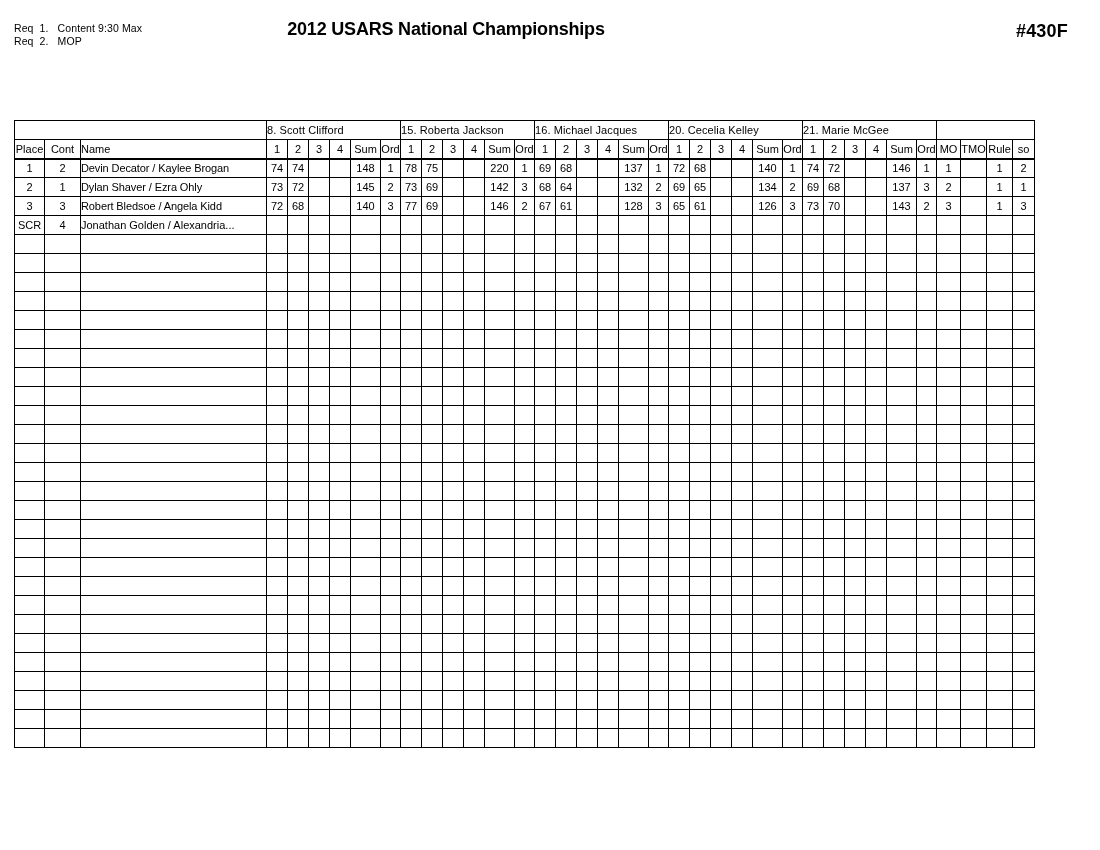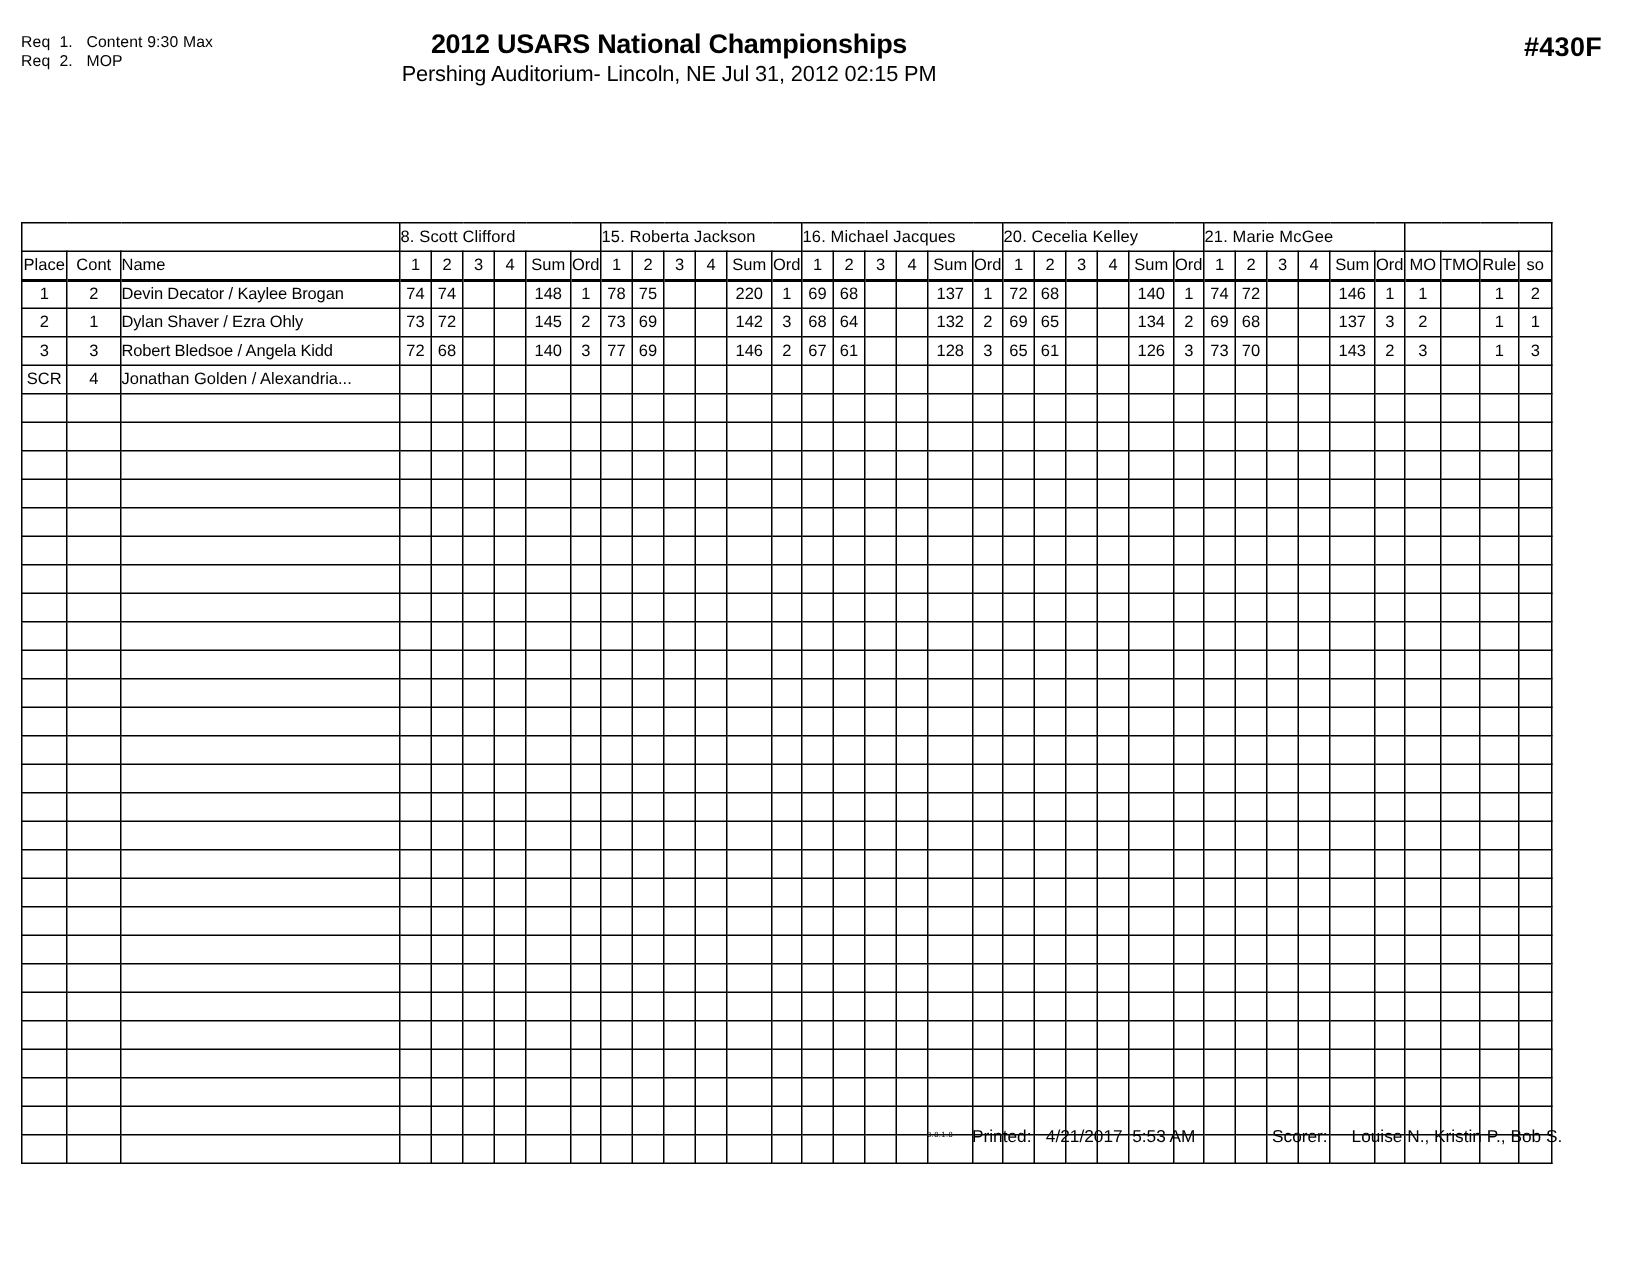--- a/index.html
+++ b/index.html
@@ -20,21 +20,21 @@
   
   .hdr { position: absolute; left: 0; top: 18px; width: 892px; text-align: center; }
   .hdr-title { font-size: 18px; font-weight: bold; letter-spacing: -0.2px; line-height: 22px; }
   .hdr-venue { font-size: 14.5px; line-height: 20px; letter-spacing: -0.1px; }
   .hdr-event { font-size: 17px; font-weight: bold; line-height: 23px; letter-spacing: -0.1px; }
   .hdr-report { font-size: 15px; line-height: 22px; letter-spacing: -0.1px; }
 
   .evtnum { position: absolute; right: 32px; top: 21px; font-size: 18px; font-weight: bold; letter-spacing: 0.2px; }
 
   
-  .sheet { position: absolute; left: 14px; top: 148px; border-collapse: collapse; table-layout: fixed; }
+  .sheet { position: absolute; left: 14px; top: 120px; border-collapse: collapse; table-layout: fixed; }
   .sheet td, .sheet th {
     border: 1px solid #000;
     padding: 0;
     font-weight: normal;
     font-size: 11px;
     height: 19px;
     vertical-align: middle;
     overflow: hidden;
     white-space: nowrap;
   }
@@ -87,21 +87,20 @@
 
 <div id="page">
 
   <div class="reqs">
     <div class="req-line">Req  1.   Content 9:30 Max</div>
     <div class="req-line">Req  2.   MOP</div>
   </div>
 
   <div class="hdr">
     <div class="hdr-title">2012 USARS National Championships</div>
-    <div class="hdr-venue">Pershing Auditorium- Lincoln, NE  Jul 31, 2012  02:15 PM</div>
   </div>
 
   <div class="evtnum">#430F</div>
 
   <table class="sheet">
     <colgroup>
       <col style="width:30px">
         <col style="width:36px">
         <col style="width:186px">
       <col style="width:21px">
@@ -1401,19 +1400,14 @@
           <td class="sum"></td>
           <td class="ord"></td>
           <td class="tail"></td>
           <td class="tail"></td>
           <td class="tail"></td>
           <td class="tail"></td>
         </tr>
       </tbody>
   </table>
 
-  <div class="foot">
-    <span class="foot-ver">3.8.1.8</span>
-    <span class="foot-printed">Printed:   4/21/2017  5:53 AM</span>
-    <span class="foot-scorer">Scorer:     Louise N., Kristin P., Bob S.</span>
-  </div>
 
 </div>
 
 </body></html>

